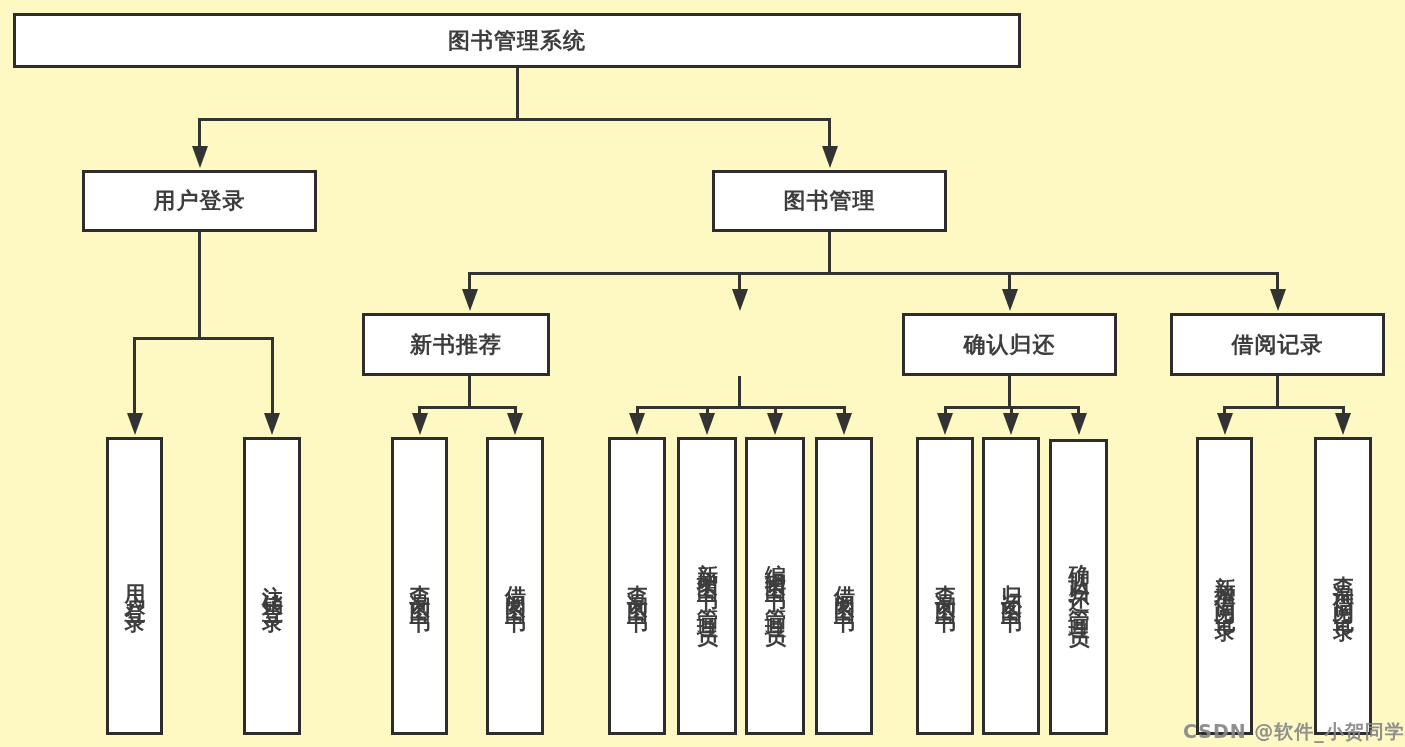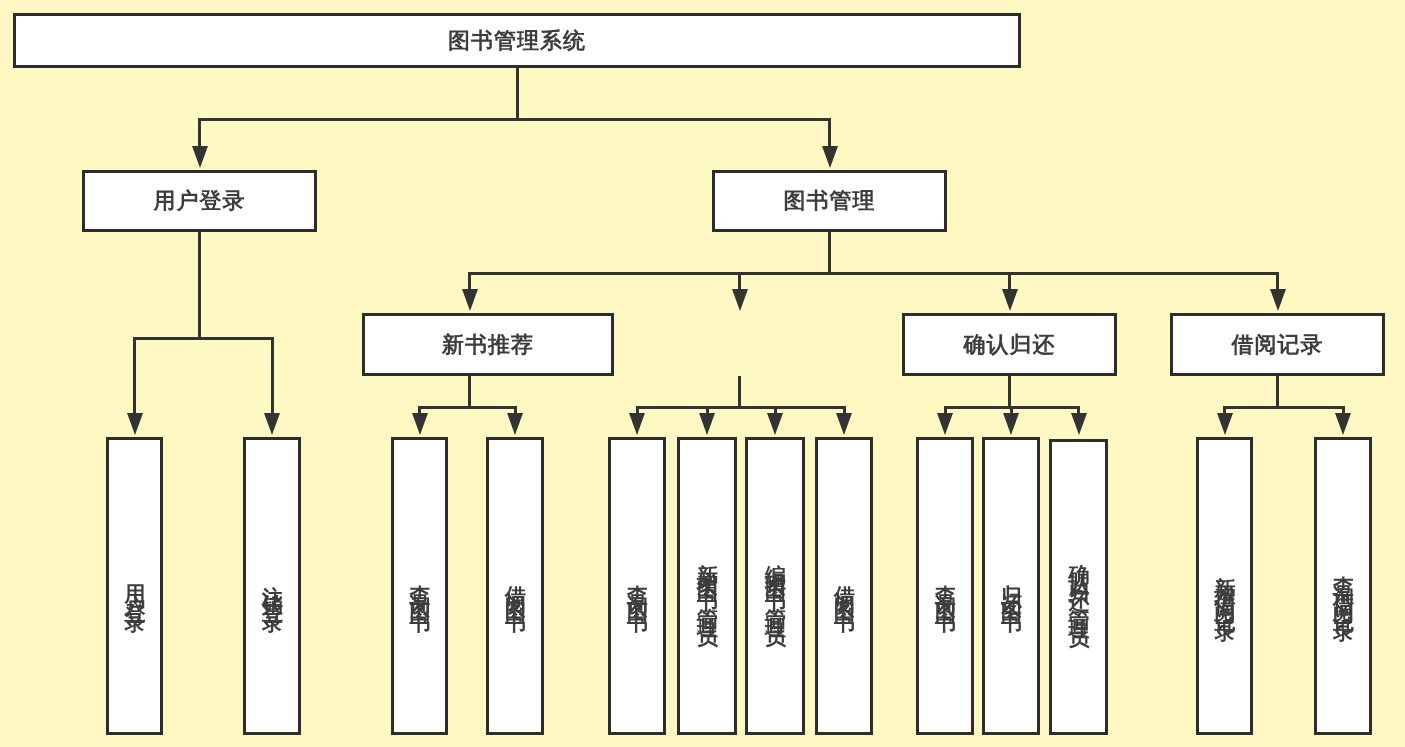--- a/index.html
+++ b/index.html
@@ -64,21 +64,21 @@
   <div class="hline" style="left:468px;top:272px;width:811px;"></div>
   <div class="vline" style="left:468px;top:272px;height:20px;"></div>
   <div class="arrow" style="left:461.5px;top:289px;"></div>
   <div class="vline" style="left:738px;top:272px;height:20px;"></div>
   <div class="arrow" style="left:731.5px;top:289px;"></div>
   <div class="vline" style="left:1008px;top:272px;height:20px;"></div>
   <div class="arrow" style="left:1001.5px;top:289px;"></div>
   <div class="vline" style="left:1276px;top:272px;height:20px;"></div>
   <div class="arrow" style="left:1269.5px;top:289px;"></div>
 
-  <div class="box" style="left:362px;top:313px;width:252px;height:63px;">
+  <div class="box" style="left:362px;top:313px;width:188px;height:63px;">
     <span class="htext">新书推荐</span>
   </div>
   <div class="box" style="left:902px;top:313px;width:215px;height:63px;">
     <span class="htext">确认归还</span>
   </div>
   <div class="box" style="left:1170px;top:313px;width:215px;height:63px;justify-content:center;">
     <span class="htext">借阅记录</span>
   </div>
 
   <div class="vline" style="left:468px;top:376px;height:30px;"></div>
@@ -152,14 +152,15 @@
     <span class="vtext">确认归还（管理员）</span>
   </div>
 
   <div class="box" style="left:1196px;top:437px;width:57px;height:298px;">
     <span class="vtext">新增借阅记录</span>
   </div>
   <div class="box" style="left:1314px;top:437px;width:58px;height:298px;">
     <span class="vtext">查询借阅记录</span>
   </div>
 
+  <div class="watermark">CSDN @软件_小贺同学</div>
 
 </div>
 
 </body></html>

